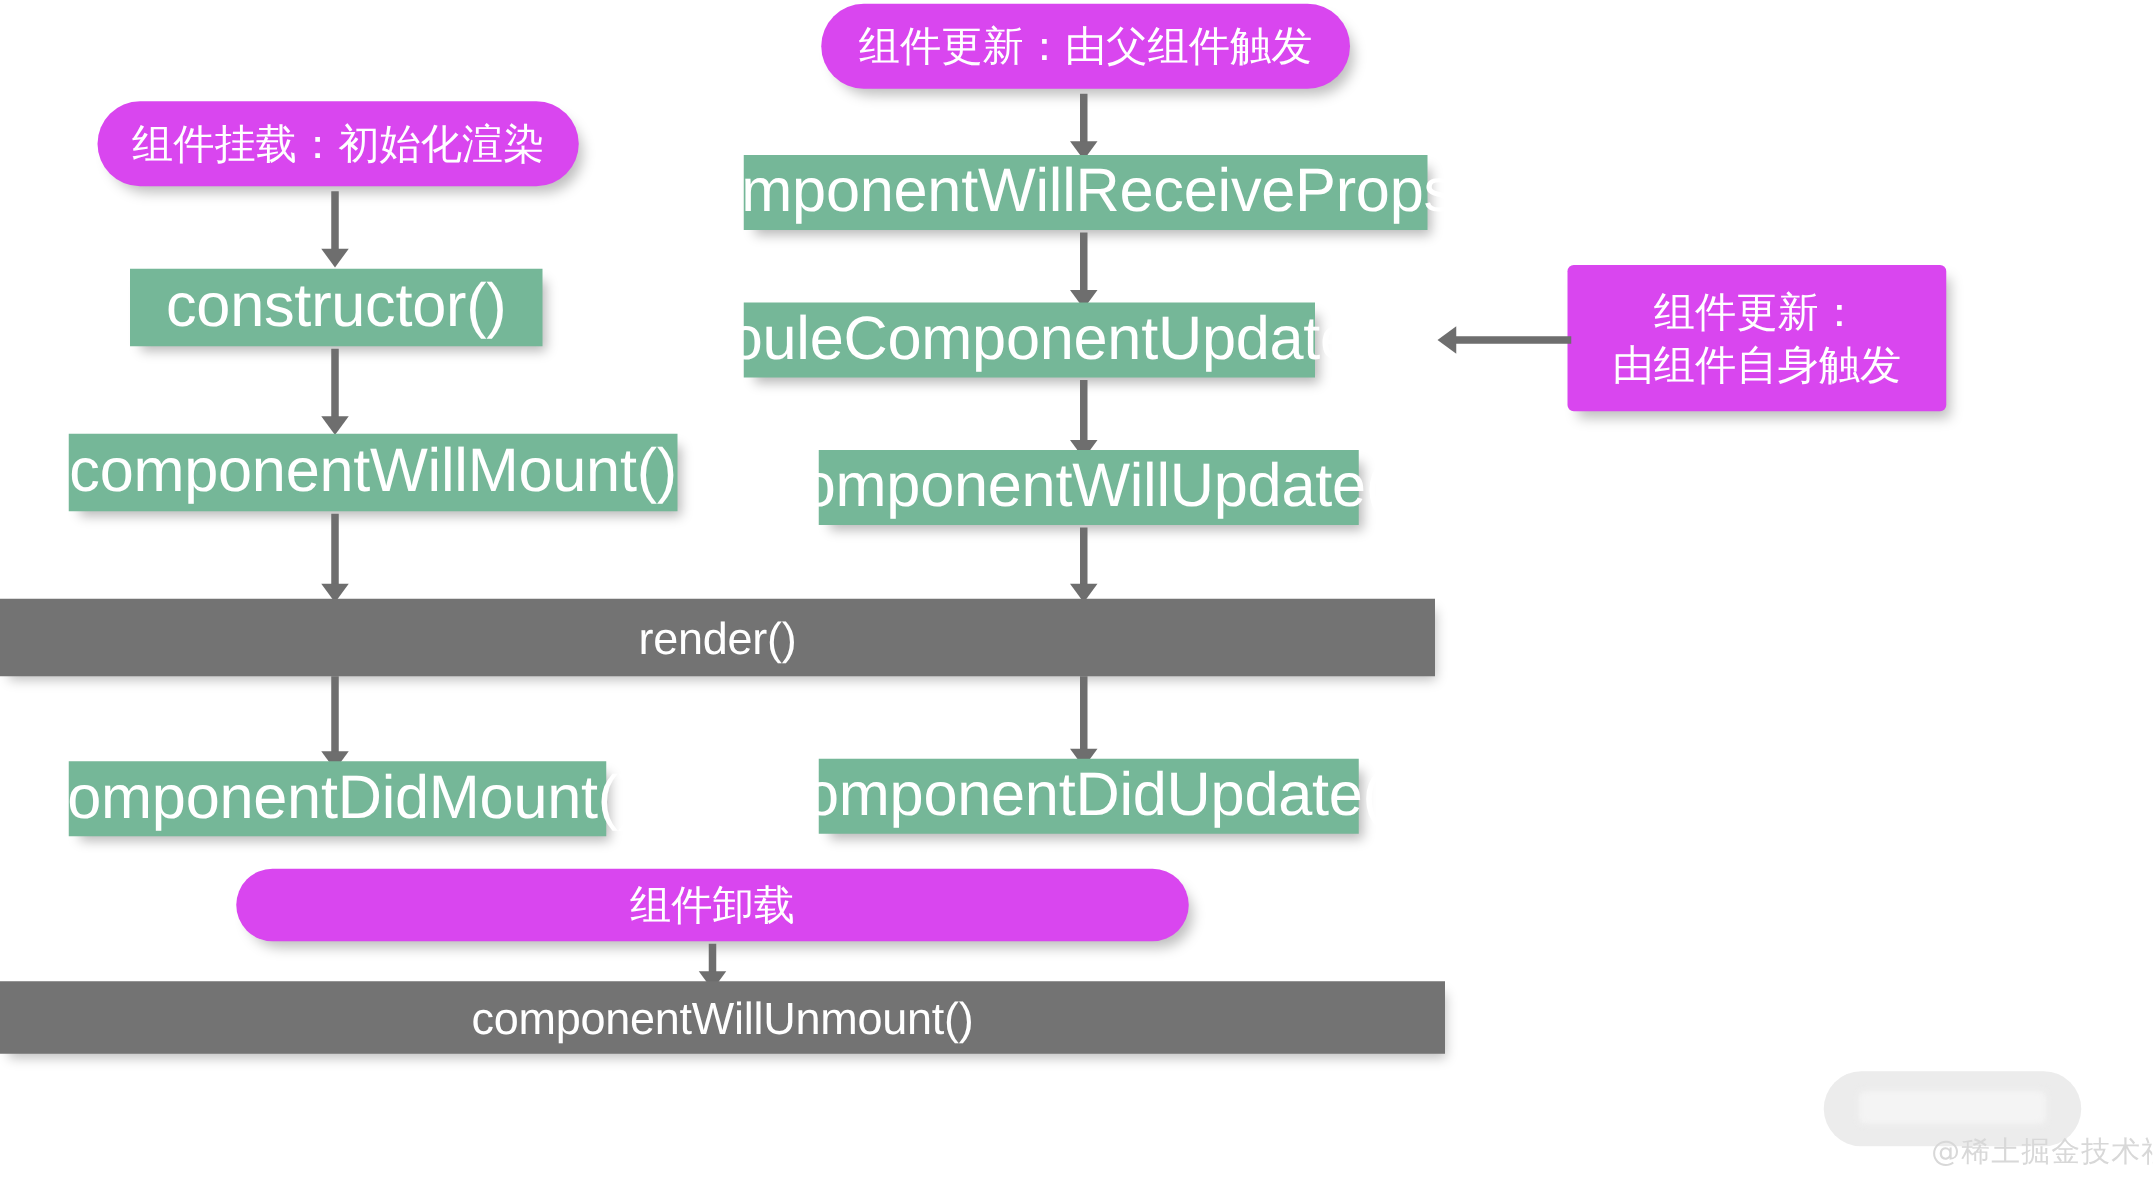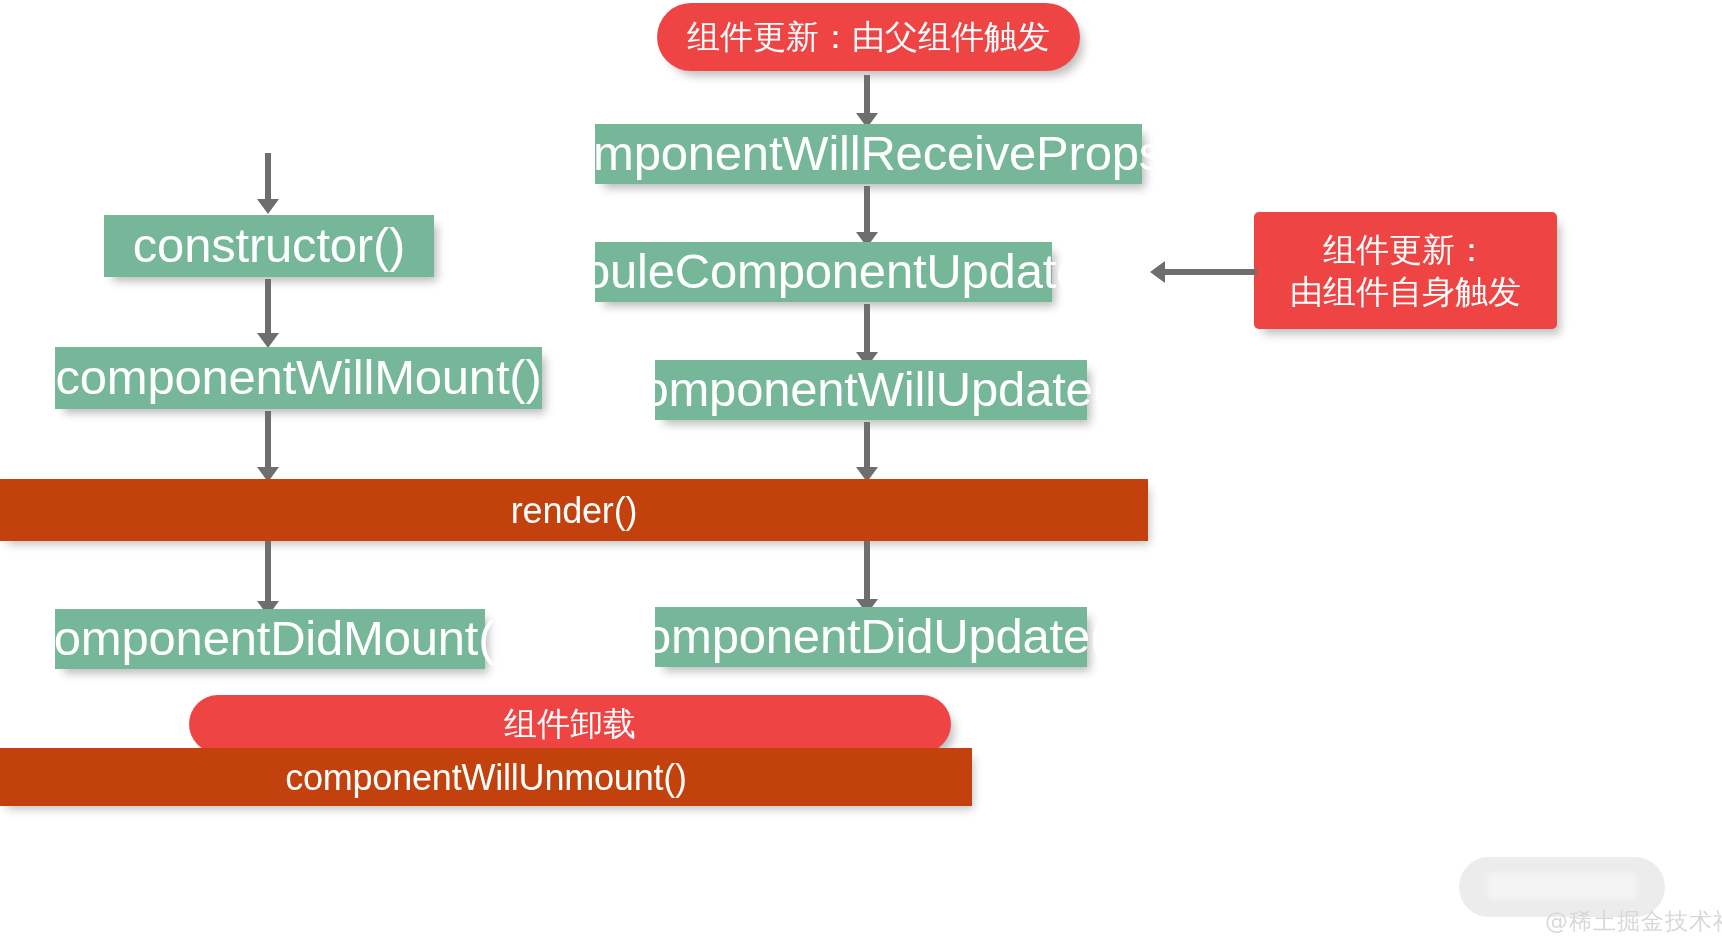--- a/index.html
+++ b/index.html
@@ -35,29 +35,29 @@
 
   .node.green {
     background: #75b798;
     box-shadow: 6px 7px 9px -3px rgba(0,0,0,0.28);
     font-size: 49px;
     font-weight: 400;
     letter-spacing: -0.2px;
   }
 
   .node.blue {
-    background: #c2410c;
+    background: #737373;
     box-shadow: 4px 6px 9px -3px rgba(0,0,0,0.25);
     font-size: 36px;
     font-weight: 400;
     letter-spacing: -0.2px;
   }
 
   .node.orange {
-    background: #ef4444;
+    background: #d946ef;
     border-radius: 999px;
     box-shadow: 6px 8px 10px -3px rgba(0,0,0,0.26);
     font-size: 33px;
     font-weight: 500;
   }
   .node.orange.square-ish {
     border-radius: 5px;
   }
 
   
@@ -124,20 +124,23 @@
     font-family: "DejaVu Sans", "Liberation Sans", sans-serif;
     white-space: nowrap;
     letter-spacing: 1px;
   }
 </style>
 </head>
 <body>
 
 <div id="canvas">
 
+  <div class="node orange" style="left:78px; top:81px; width:385px; height:68px;">
+    <span>组件挂载：初始化渲染</span>
+  </div>
 
   <div class="arrow-v" style="left:265px; top:153px; height:48px;"></div>
 
   <div class="node green" style="left:104px; top:215px; width:330px; height:62px;">
     <span>constructor()</span>
   </div>
 
   <div class="arrow-v" style="left:265px; top:279px; height:56px;"></div>
 
   <div class="node green" style="left:55px; top:347px; width:487px; height:62px;">
@@ -191,20 +194,20 @@
   <div class="node green" style="left:655px; top:607px; width:432px; height:60px;">
     <span>componentDidUpdate()</span>
   </div>
 
   <div class="node orange" style="left:189px; top:695px; width:762px; height:58px;text-align:right;">
     <span>组件卸载</span>
   </div>
 
   <div class="arrow-v" style="left:567px; top:755px; height:24px;"></div>
 
-  <div class="node blue" style="left:0px; top:748px; width:972px; height:58px;">
+  <div class="node blue" style="left:0px; top:785px; width:1156px; height:58px;">
     <span>componentWillUnmount()</span>
   </div>
 
   <div id="watermark-blob"></div>
   <div id="watermark-text">@稀土掘金技术社区</div>
 
 </div>
 
 </body></html>

